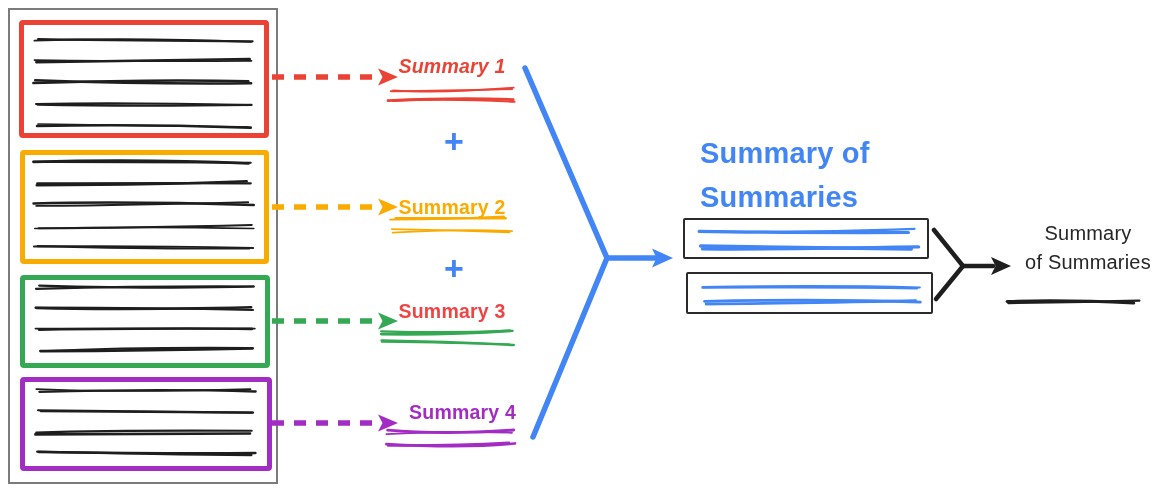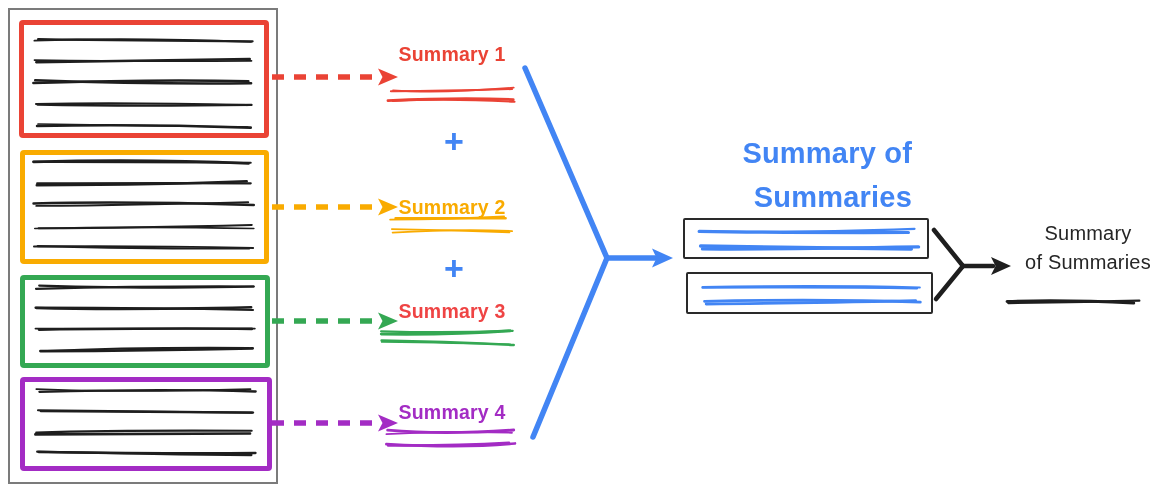--- a/index.html
+++ b/index.html
@@ -20,28 +20,28 @@
   }
   #c1{left:19px;top:20px;width:250px;height:118px;}
   #c2{left:20px;top:150px;width:249px;height:114px;}
   #c3{left:20px;top:275px;width:250px;height:93px;}
   #c4{left:20px;top:377px;width:252px;height:94px;}
   .s-label{
     position:absolute;left:388px;width:128px;text-align:center;
     font-size:19.5px;font-weight:700;letter-spacing:.2px;line-height:24px;
     white-space:nowrap;
   }
-  #lab1{top:42px;} #lab2{top:195px;} #lab3{top:299px;} #lab4{top:400px;}
+  #lab1{top:54px;font-style:italic;} #lab2{top:195px;} #lab3{top:299px;} #lab4{top:400px;text-align:right;}
   .plus{
     position:absolute;left:394px;width:120px;text-align:center;
     font-size:34px;font-weight:700;line-height:36px;
   }
   #plus1{top:123px;} #plus2{top:250px;}
   .title{
-    position:absolute;left:700px;top:131px;width:212px;text-align:right;
+    position:absolute;left:700px;top:131px;width:212px;text-align:left;
     font-size:29px;font-weight:700;letter-spacing:.2px;line-height:44px;
   }
   .sbox{
     position:absolute;border:2px solid #2a2a2a;border-radius:2px;
     box-sizing:border-box;background:#ffffff;
   }
   #sb1{left:683px;top:218px;width:246px;height:41px;}
   #sb2{left:686px;top:272px;width:247px;height:42px;}
   .final{
     position:absolute;left:1014px;top:199px;width:148px;text-align:center;

